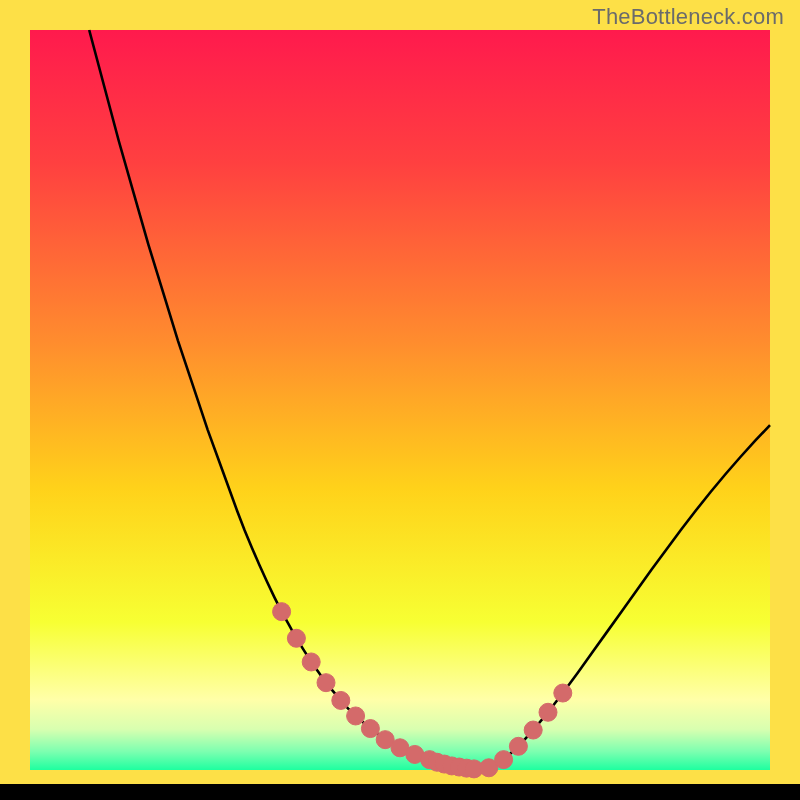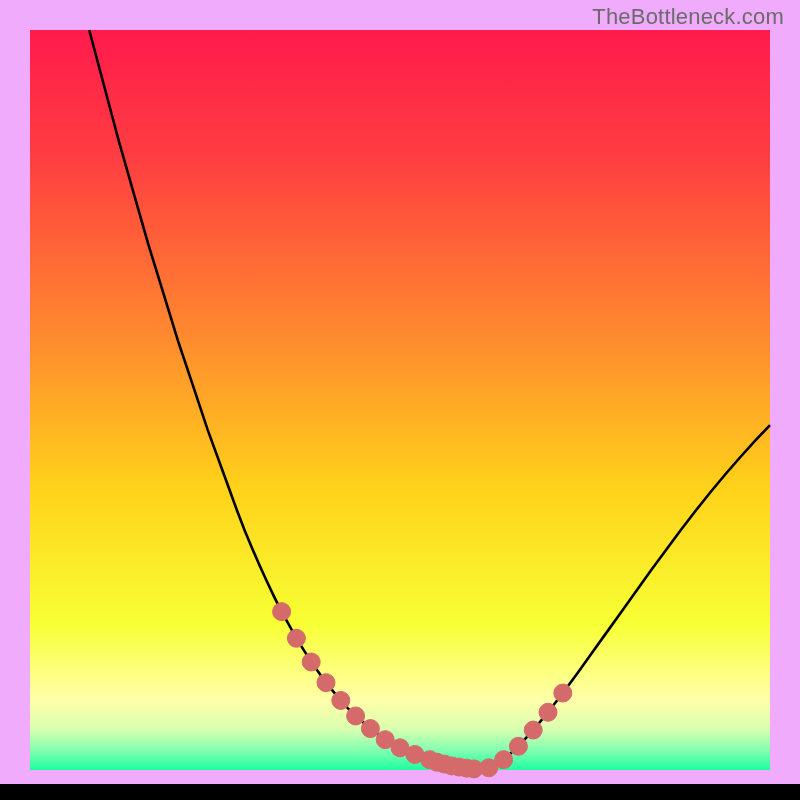--- a/index.html
+++ b/index.html
@@ -10,21 +10,21 @@
     background: #000;
     overflow: hidden;
     font-family: Arial, Helvetica, sans-serif;
   }
   .frame {
     position: absolute;
     left: 0;
     top: 0;
     width: 800px;
     height: 784px;
-    background: #f0abfc;
+    background: #fde047;
   }
   .plot {
     position: absolute;
     left: 30px;
     top: 30px;
     width: 740px;
     height: 740px;
   }
   .gradient-bg {
     position: absolute;

